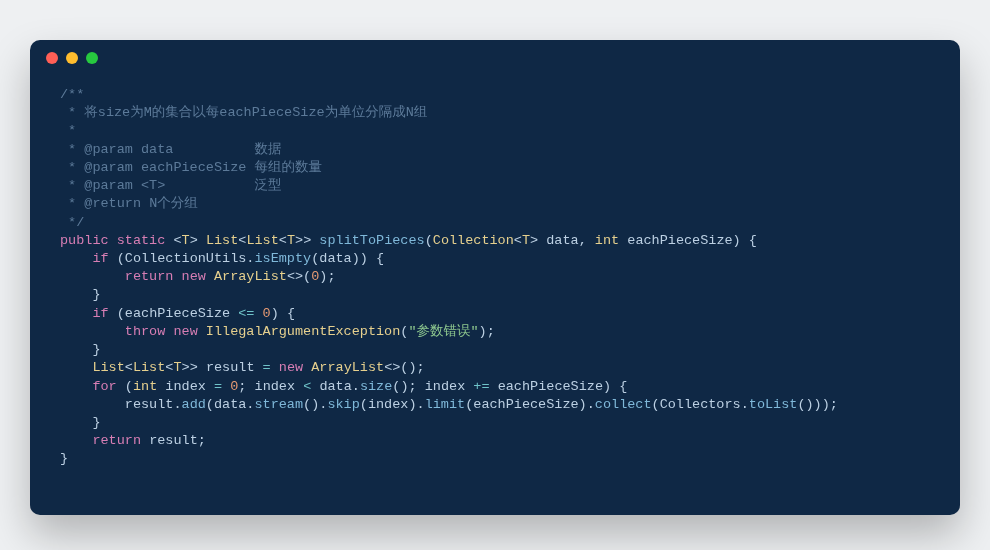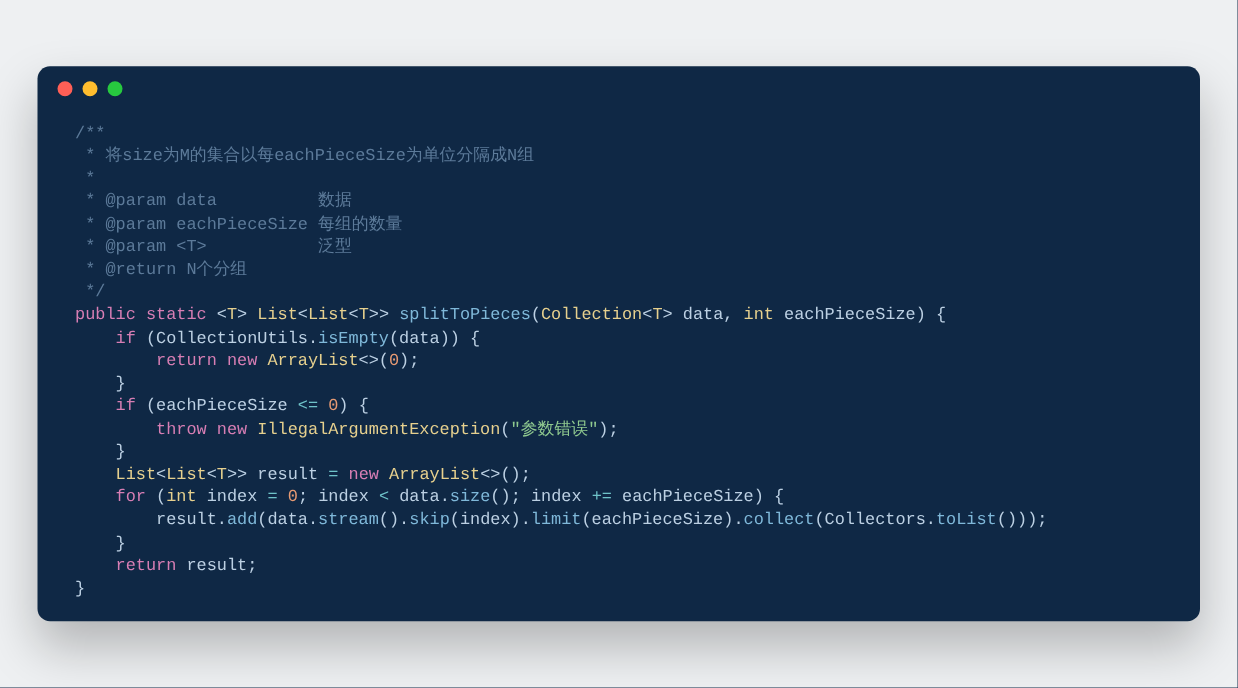--- a/index.html
+++ b/index.html
@@ -28,21 +28,21 @@
   }
   .dot {
     width: 12px;
     height: 12px;
     border-radius: 50%;
   }
   .dot.red { background: #ff5f56; }
   .dot.yellow { background: #ffbd2e; }
   .dot.green { background: #27c93f; }
   .code {
-    padding: 10px 30px 16px 30px;
+    padding: 10px 30px 46px 30px;
     font-size: 13.5px;
     line-height: 1.35;
     white-space: pre;
     color: #bcd0e3;
     overflow-x: auto;
   }
   .c-comment { color: #5c7a99; }
   .c-keyword { color: #d77eb4; }
   .c-type { color: #e6d08e; }
   .c-method { color: #7fb8d9; }

